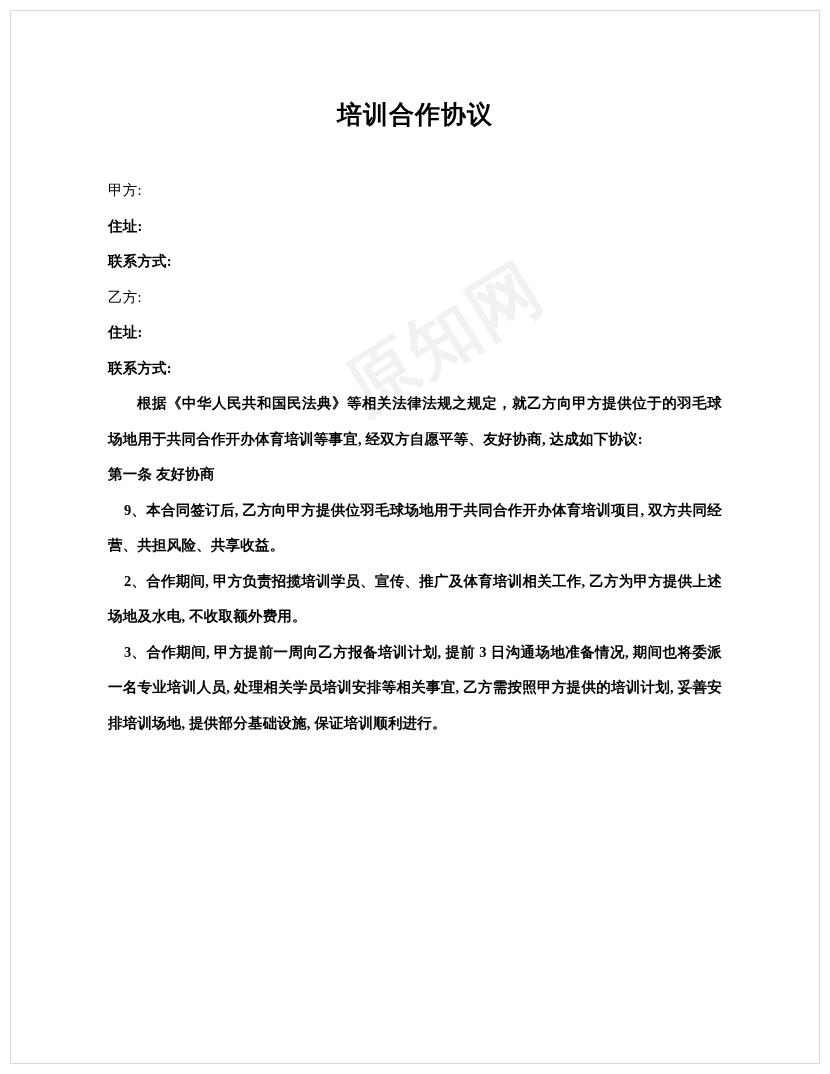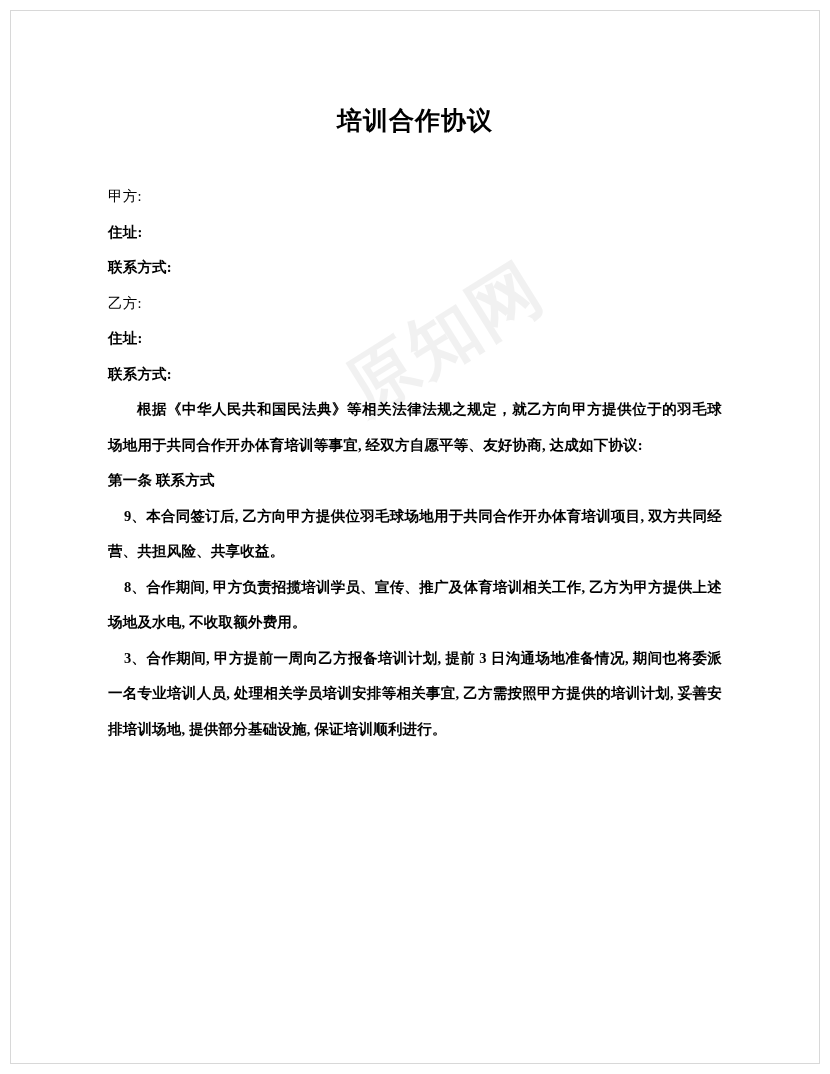--- a/index.html
+++ b/index.html
@@ -33,21 +33,21 @@
     position: absolute;
     left: 108px;
     top: 96px;
     width: 614px;
   }
   .doc-title {
     text-align: center;
     font-size: 25px;
     font-weight: bold;
     letter-spacing: 1px;
-    margin: 8px 0 42px 0;
+    margin: 2px 0 42px 0;
     font-family: "Liberation Serif", "DejaVu Serif", serif;
   }
   .para {
     font-size: 14.5px;
     line-height: 2.45;
     margin: 0;
     text-align: justify;
     letter-spacing: 0.2px;
     font-weight: bold;
   }
@@ -105,20 +105,20 @@
     <p class="para bold">甲方:</p>
     <p class="para">住址:</p>
     <p class="para">联系方式:</p>
 
     <p class="para bold">乙方:</p>
     <p class="para">住址:</p>
     <p class="para">联系方式:</p>
 
     <p class="para indent-1">根据《中华人民共和国民法典》等相关法律法规之规定，就乙方向甲方提供位于的羽毛球场地用于共同合作开办体育培训等事宜, 经双方自愿平等、友好协商, 达成如下协议:</p>
 
-    <p class="section-head">第一条 联系方式</p>
+    <p class="section-head">第一条 友好协商</p>
 
     <p class="para indent-half">9、本合同签订后, 乙方向甲方提供位羽毛球场地用于共同合作开办体育培训项目, 双方共同经营、共担风险、共享收益。</p>
-    <p class="para indent-half">8、合作期间, 甲方负责招揽培训学员、宣传、推广及体育培训相关工作, 乙方为甲方提供上述场地及水电, 不收取额外费用。</p>
+    <p class="para indent-half">2、合作期间, 甲方负责招揽培训学员、宣传、推广及体育培训相关工作, 乙方为甲方提供上述场地及水电, 不收取额外费用。</p>
     <p class="para indent-half">3、合作期间, 甲方提前一周向乙方报备培训计划, 提前 3 日沟通场地准备情况, 期间也将委派一名专业培训人员, 处理相关学员培训安排等相关事宜, 乙方需按照甲方提供的培训计划, 妥善安排培训场地, 提供部分基础设施, 保证培训顺利进行。</p>
 
   </div>
 </div>
 
 </body></html>

